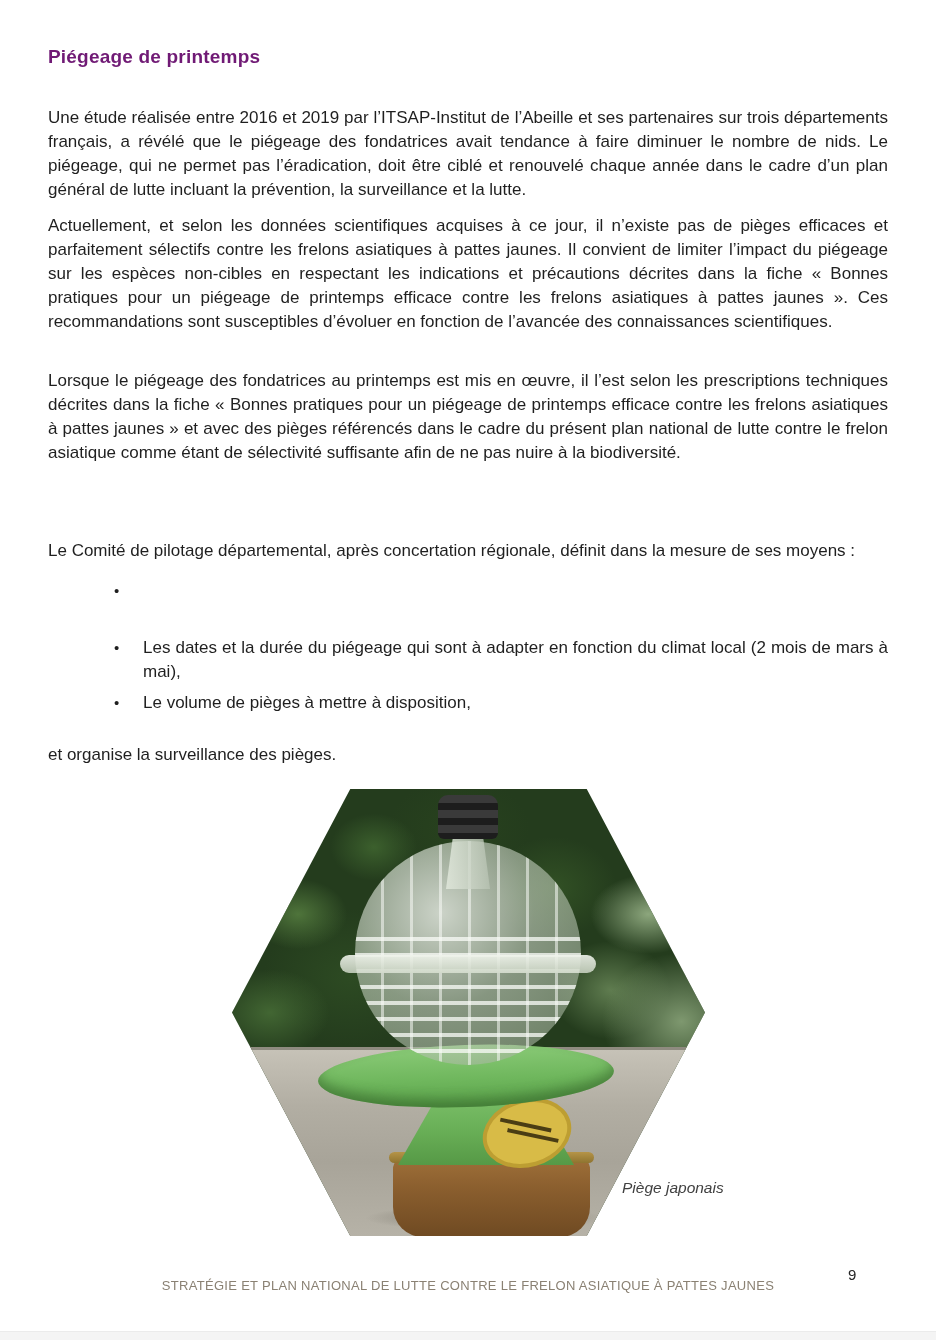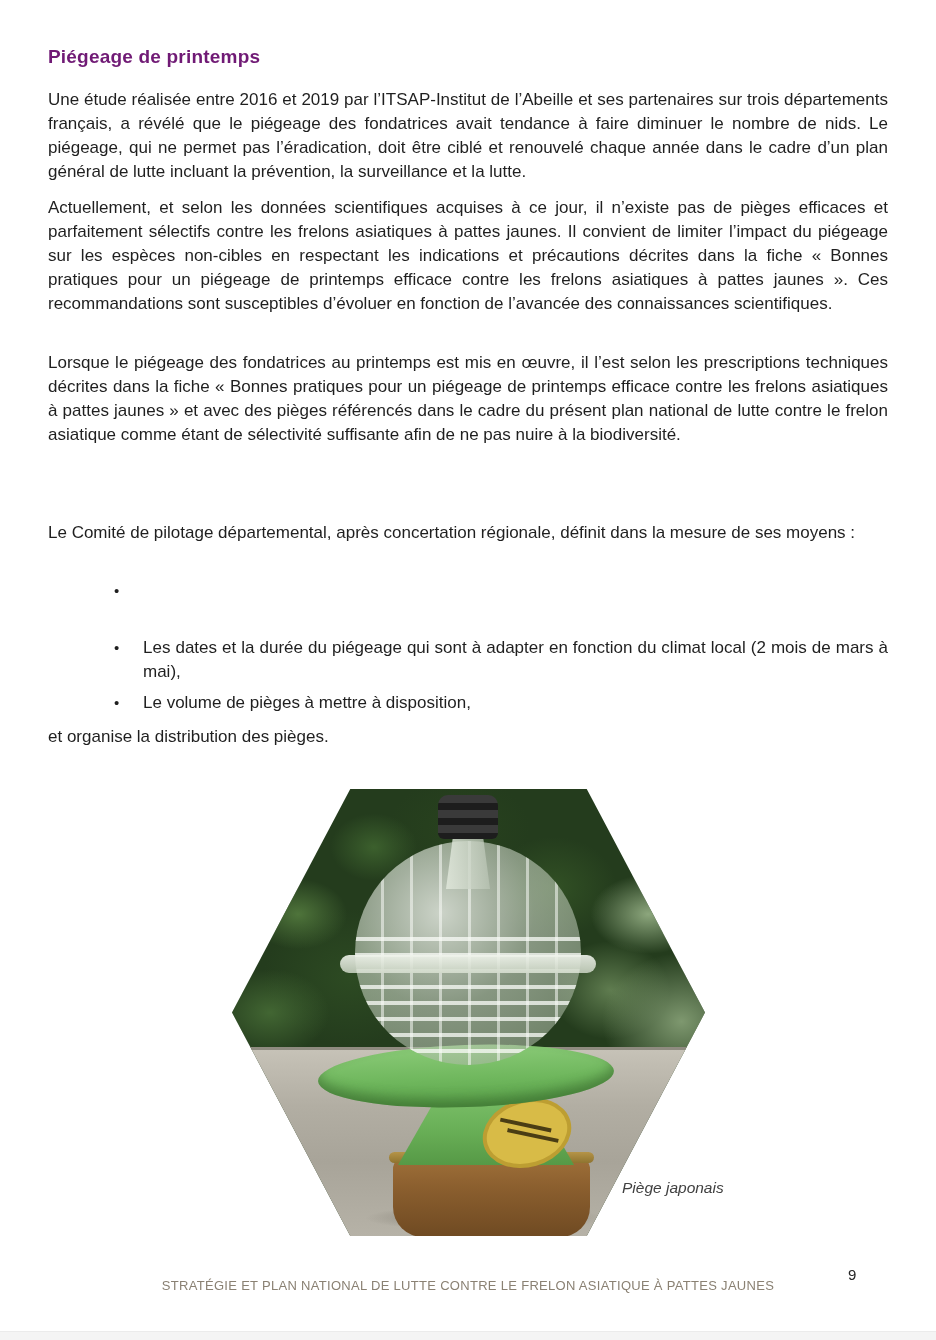--- a/index.html
+++ b/index.html
@@ -14,20 +14,21 @@
   }
   .heading {
     position:absolute; left:48px; top:46px;
     font-size:19px; font-weight:bold; color:#701a75;
     letter-spacing:0.2px;
   }
   .para {
     position:absolute; left:48px; width:840px;
     font-size:17px; line-height:24px; text-align:justify;
     color:#1f1f1f;
+    margin-top:18px;
   }
   #p1 { top:88px; }
   #p2 { top:196px; }
   #p3 { top:351px; }
   #committee { top:521px; }
   .bullet-item {
     position:absolute; left:48px; width:840px;
     padding-left:95px;
     font-size:17px; line-height:24px; text-align:justify;
   }
@@ -171,21 +172,21 @@
 </div>
 <div class="bullet-item" id="b2">
   <span class="bullet-dot">•</span>
   <span>Les dates et la durée du piégeage qui sont à adapter en fonction du climat local (2 mois de mars à mai),</span>
 </div>
 <div class="bullet-item" id="b3">
   <span class="bullet-dot">•</span>
   <span>Le volume de pièges à mettre à disposition,</span>
 </div>
 
-<p class="para" id="closing">et organise la distribution des pièges.</p>
+<p class="para" id="closing">et organise la surveillance des pièges.</p>
 
 <figure class="hex-figure">
   <div class="foliage"></div>
   <div class="stone-ledge"></div>
   <div class="trap-shadow"></div>
   <div class="pot">
     <div class="pot-rim"></div>
   </div>
   <div class="funnel"></div>
   <div class="badge">

